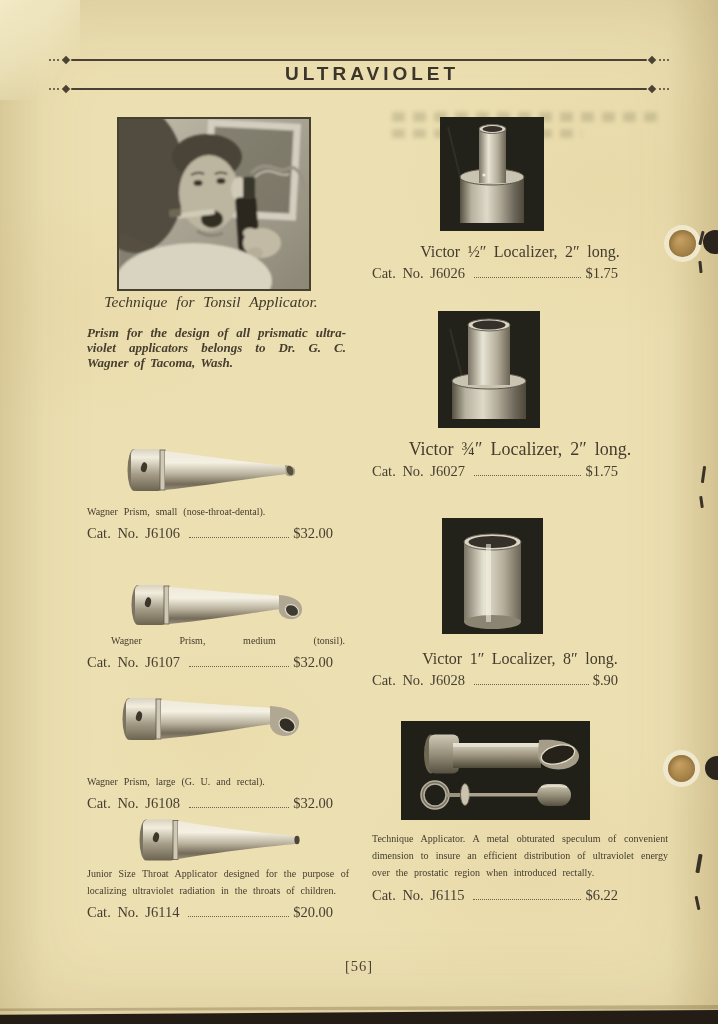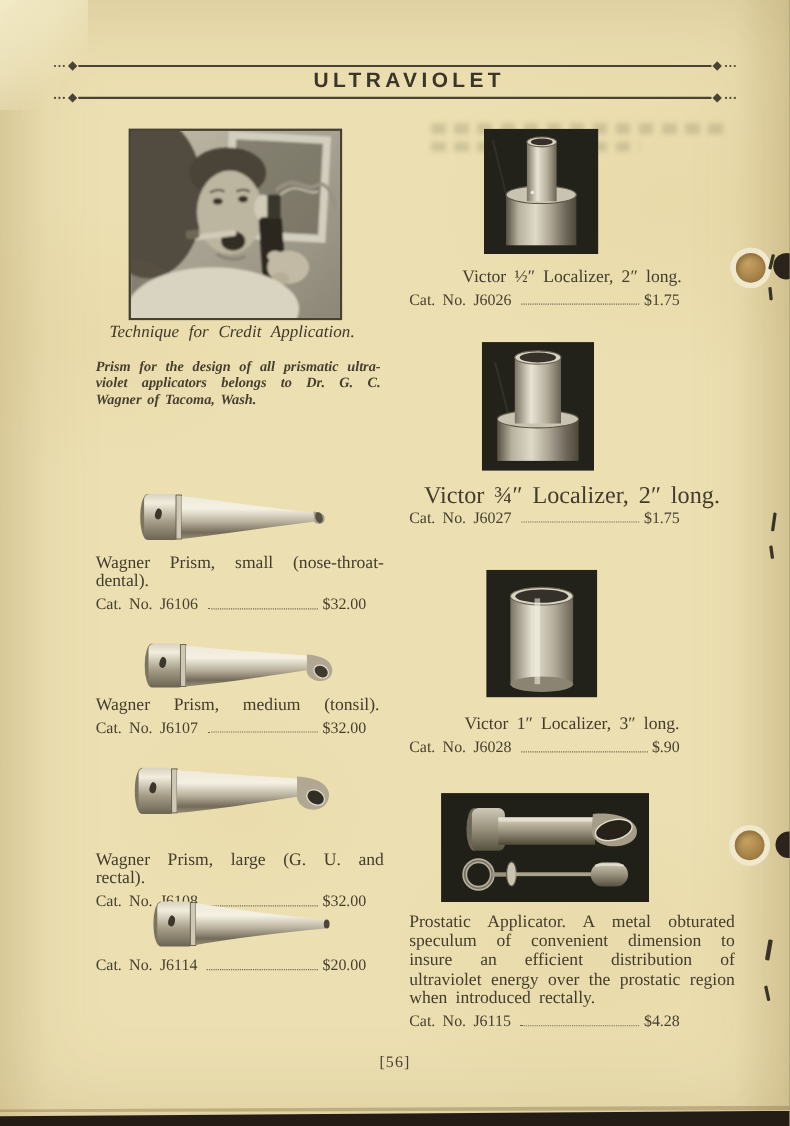--- a/index.html
+++ b/index.html
@@ -24,23 +24,23 @@
   .rule .diamond{width:6px;height:6px;background:#4a4234;transform:rotate(45deg);margin:0 2px;flex:none;}
   .rule .dots{width:2px;height:2px;background:#4a4234;border-radius:50%;
     box-shadow:-4px 0 0 #4a4234,-8px 0 0 #4a4234;flex:none;margin:0 2px;}
   .rule .dots.right{box-shadow:4px 0 0 #4a4234,8px 0 0 #4a4234;}
   .title{font-family:"Liberation Sans",sans-serif;font-weight:bold;font-size:19px;
     letter-spacing:4px;text-align:center;color:#3b352a;}
   
   .caption{font-style:italic;font-size:15.5px;text-align:center;word-spacing:5px;}
   .boldital{font-weight:bold;font-style:italic;font-size:13px;line-height:15.2px;
     text-align:justify;word-spacing:2px;color:#463e2e;}
-  .desc{font-size:16px;line-height:17.2px;text-align:justify;word-spacing:3.5px;color:#433c2d;}
+  .desc{font-size:10px;line-height:17.2px;text-align:justify;word-spacing:3.5px;color:#433c2d;}
   .desc.oneline{text-align:center;}
-  .desc.stretch{text-align-last:justify;}
+  .desc.stretch{text-align-last:justify;margin-left:24px;}
   .catline{display:flex;align-items:baseline;font-size:14.5px;word-spacing:3px;
     margin-top:5px;color:#463f30;}
   .leader{flex:1;border-bottom:1.6px dotted #6e6451;margin:0 4px 3px 9px;min-width:30px;}
   .photo-frame{border:2px solid #45402f;background:#a9a496;line-height:0;}
   .darkphoto{line-height:0;}
   
   .hole{width:27px;height:27px;border-radius:50%;
     background:radial-gradient(circle at 40% 35%, #c9a263 0%, #a8854a 55%, #8a6b3a 100%);
     box-shadow:0 0 0 5px #f0e8cc, 2px 3px 4px rgba(90,70,30,0.35) inset;}
   .hole-dark{width:24px;height:24px;border-radius:50%;background:#2a241c;}
@@ -111,21 +111,21 @@
         <path d="M136,58 C152,44 160,60 170,55" stroke="#cfcaba" stroke-width="1.5" fill="none"></path>
         <ellipse cx="143" cy="124" rx="19" ry="15" fill="#c9c2ae"></ellipse>
         <ellipse cx="131" cy="114" rx="7" ry="5" fill="#c9c2ae"></ellipse>
         <ellipse cx="136" cy="134" rx="8" ry="6" fill="#bdb5a0"></ellipse>
         <ellipse cx="75" cy="162" rx="78" ry="38" fill="#e2ddcd"></ellipse>
         <path d="M78,112 q14,8 26,2" stroke="#8d877a" stroke-width="3" fill="none"></path>
       </g>
       <rect width="190" height="170" fill="rgba(120,100,60,0.08)"></rect>
     </svg>
   </div>
-  <div class="abs caption" style="left:55px;top:293px;width:312px;">Technique for Credit Application.</div>
+  <div class="abs caption" style="left:55px;top:293px;width:312px;">Technique for Tonsil Applicator.</div>
 
   <div class="abs boldital" style="left:87px;top:325px;width:259px;">Prism for the design of all prismatic ultra-violet applicators belongs to Dr. G. C. Wagner of Tacoma, Wash.</div>
 
   <div class="abs darkphoto" style="left:127px;top:447px;">
     <svg width="170" height="46" viewBox="0 0 170 46">
       <defs>
         <linearGradient id="p1f" x1="0" y1="0" x2="0" y2="1">
           <stop offset="0" stop-color="#d8d2c0"></stop>
             <stop offset="0.2" stop-color="#f2eddd"></stop>
           <stop offset="0.6" stop-color="#a59d88"></stop>
@@ -204,20 +204,21 @@
     <svg width="165" height="44" viewBox="0 0 165 44">
       <ellipse cx="7" cy="22" rx="6.5" ry="20.5" fill="#7c7460"></ellipse>
       <rect x="4" y="1.5" width="33" height="41" rx="5" fill="url(#p1f)"></rect>
       <rect x="34" y="2.5" width="5" height="39" fill="#cfc8b4" stroke="#5f5846" stroke-width="0.8"></rect>
       <path d="M17,14 q4,1 3,6 q-1,5 -4,4 q-3,-1 -2,-5 q1,-4 3,-5 Z" fill="#3c362b"></path>
       <path d="M39,3 C75,9 120,15 157,18 L157,26 C120,29 75,35 39,41 Z" fill="url(#p1m)"></path>
       <ellipse cx="158" cy="22" rx="2.6" ry="4.2" fill="#4c4535"></ellipse>
     </svg>
   </div>
   <div class="abs" style="left:87px;top:865px;width:262px;">
+    <div class="desc">Junior Size Throat Applicator designed for the purpose of localizing ultraviolet radiation in the throats of children.</div>
     <div class="catline" style="width:246px;">
       <span>Cat. No.</span>&nbsp;
       <span>J6114</span>
       <span class="leader"></span>
       <span>$20.00</span>
     </div>
   </div>
 
   <div class="abs darkphoto" style="left:440px;top:117px;">
     <svg width="104" height="114" viewBox="0 0 104 114">
@@ -262,41 +263,41 @@
       <rect width="102" height="117" fill="#22211a"></rect>
       <path d="M12,18 L34,105" stroke="rgba(235,230,210,0.08)" stroke-width="2"></path>
       <rect x="14" y="70" width="74" height="38" fill="url(#l1b)"></rect>
       <ellipse cx="51" cy="70" rx="37" ry="8" fill="#c9c3b2" stroke="#5d5747" stroke-width="1"></ellipse>
       <rect x="30" y="14" width="42" height="60" fill="url(#l1t)"></rect>
       <ellipse cx="51" cy="14" rx="21" ry="6" fill="#d9d4c3" stroke="#6b6455" stroke-width="1"></ellipse>
       <ellipse cx="51" cy="14" rx="16.5" ry="4.5" fill="#35302a"></ellipse>
     </svg>
   </div>
   <div class="abs" style="left:372px;top:441px;width:296px;">
-    <div class="desc oneline" style="font-size:22px;">Victor ¾″ Localizer, 2″ long.</div>
+    <div class="desc oneline" style="font-size:18px;">Victor ¾″ Localizer, 2″ long.</div>
     <div class="catline" style="width:246px;">
       <span>Cat. No.</span>&nbsp;
       <span>J6027</span>
       <span class="leader"></span>
       <span>$1.75</span>
     </div>
   </div>
 
   <div class="abs darkphoto" style="left:442px;top:518px;">
     <svg width="101" height="116" viewBox="0 0 101 116">
       <rect width="101" height="116" fill="#22211a"></rect>
       <rect x="22" y="24" width="57" height="80" fill="url(#l1t)"></rect>
       <ellipse cx="50.5" cy="104" rx="28.5" ry="7" fill="#8b8473"></ellipse>
       <ellipse cx="50.5" cy="24" rx="28.5" ry="8" fill="#d9d4c3" stroke="#6b6455" stroke-width="1"></ellipse>
       <ellipse cx="50.5" cy="24" rx="24" ry="6" fill="#35302a"></ellipse>
       <rect x="44" y="26" width="5" height="78" fill="rgba(250,246,232,0.55)"></rect>
     </svg>
   </div>
   <div class="abs" style="left:372px;top:650px;width:296px;">
-    <div class="desc oneline" style="font-size:16px;">Victor 1″ Localizer, 3″ long.</div>
+    <div class="desc oneline" style="font-size:16px;">Victor 1″ Localizer, 8″ long.</div>
     <div class="catline" style="width:246px;">
       <span>Cat. No.</span>&nbsp;
       <span>J6028</span>
       <span class="leader"></span>
       <span>$.90</span>
     </div>
   </div>
 
   <div class="abs darkphoto" style="left:401px;top:721px;">
     <svg width="189" height="99" viewBox="0 0 189 99">
@@ -322,26 +323,26 @@
       <circle cx="34" cy="74" r="12.5" fill="none" stroke="#b5ae9b" stroke-width="4.5"></circle>
       <circle cx="34" cy="74" r="12.5" fill="none" stroke="rgba(40,36,28,0.45)" stroke-width="1.5"></circle>
       <rect x="46" y="72" width="15" height="4" fill="#9a927d"></rect>
       <ellipse cx="64" cy="73.5" rx="4.5" ry="11" fill="#c9c3b0" stroke="#5d5644" stroke-width="1"></ellipse>
       <rect x="68" y="72" width="70" height="3.5" fill="#aaa28c"></rect>
       <rect x="136" y="63" width="34" height="22" rx="11" fill="url(#pab)"></rect>
       <path d="M140,66 q13,-2 26,0" stroke="rgba(250,245,230,0.55)" stroke-width="2" fill="none"></path>
     </svg>
   </div>
   <div class="abs" style="left:372px;top:830px;width:296px;">
-    <div class="desc">Prostatic Applicator. A metal obturated speculum of convenient dimension to insure an efficient distribution of ultraviolet energy over the prostatic region when introduced rectally.</div>
+    <div class="desc">Technique Applicator. A metal obturated speculum of convenient dimension to insure an efficient distribution of ultraviolet energy over the prostatic region when introduced rectally.</div>
     <div class="catline" style="width:246px;">
       <span>Cat. No.</span>&nbsp;
       <span>J6115</span>
       <span class="leader"></span>
-      <span>$4.28</span>
+      <span>$6.22</span>
     </div>
   </div>
 
   <div class="abs pgnum" style="left:0;top:958px;width:718px;">[56]</div>
 
   <div class="abs hole" style="left:669px;top:230px;"></div>
   <div class="abs hole-dark" style="left:703px;top:230px;"></div>
   <div class="abs hole" style="left:668px;top:755px;"></div>
   <div class="abs hole-dark" style="left:705px;top:756px;"></div>
   <div class="abs edge-dash" style="left:700px;top:231px;width:3px;height:14px;transform:rotate(14deg);"></div>

